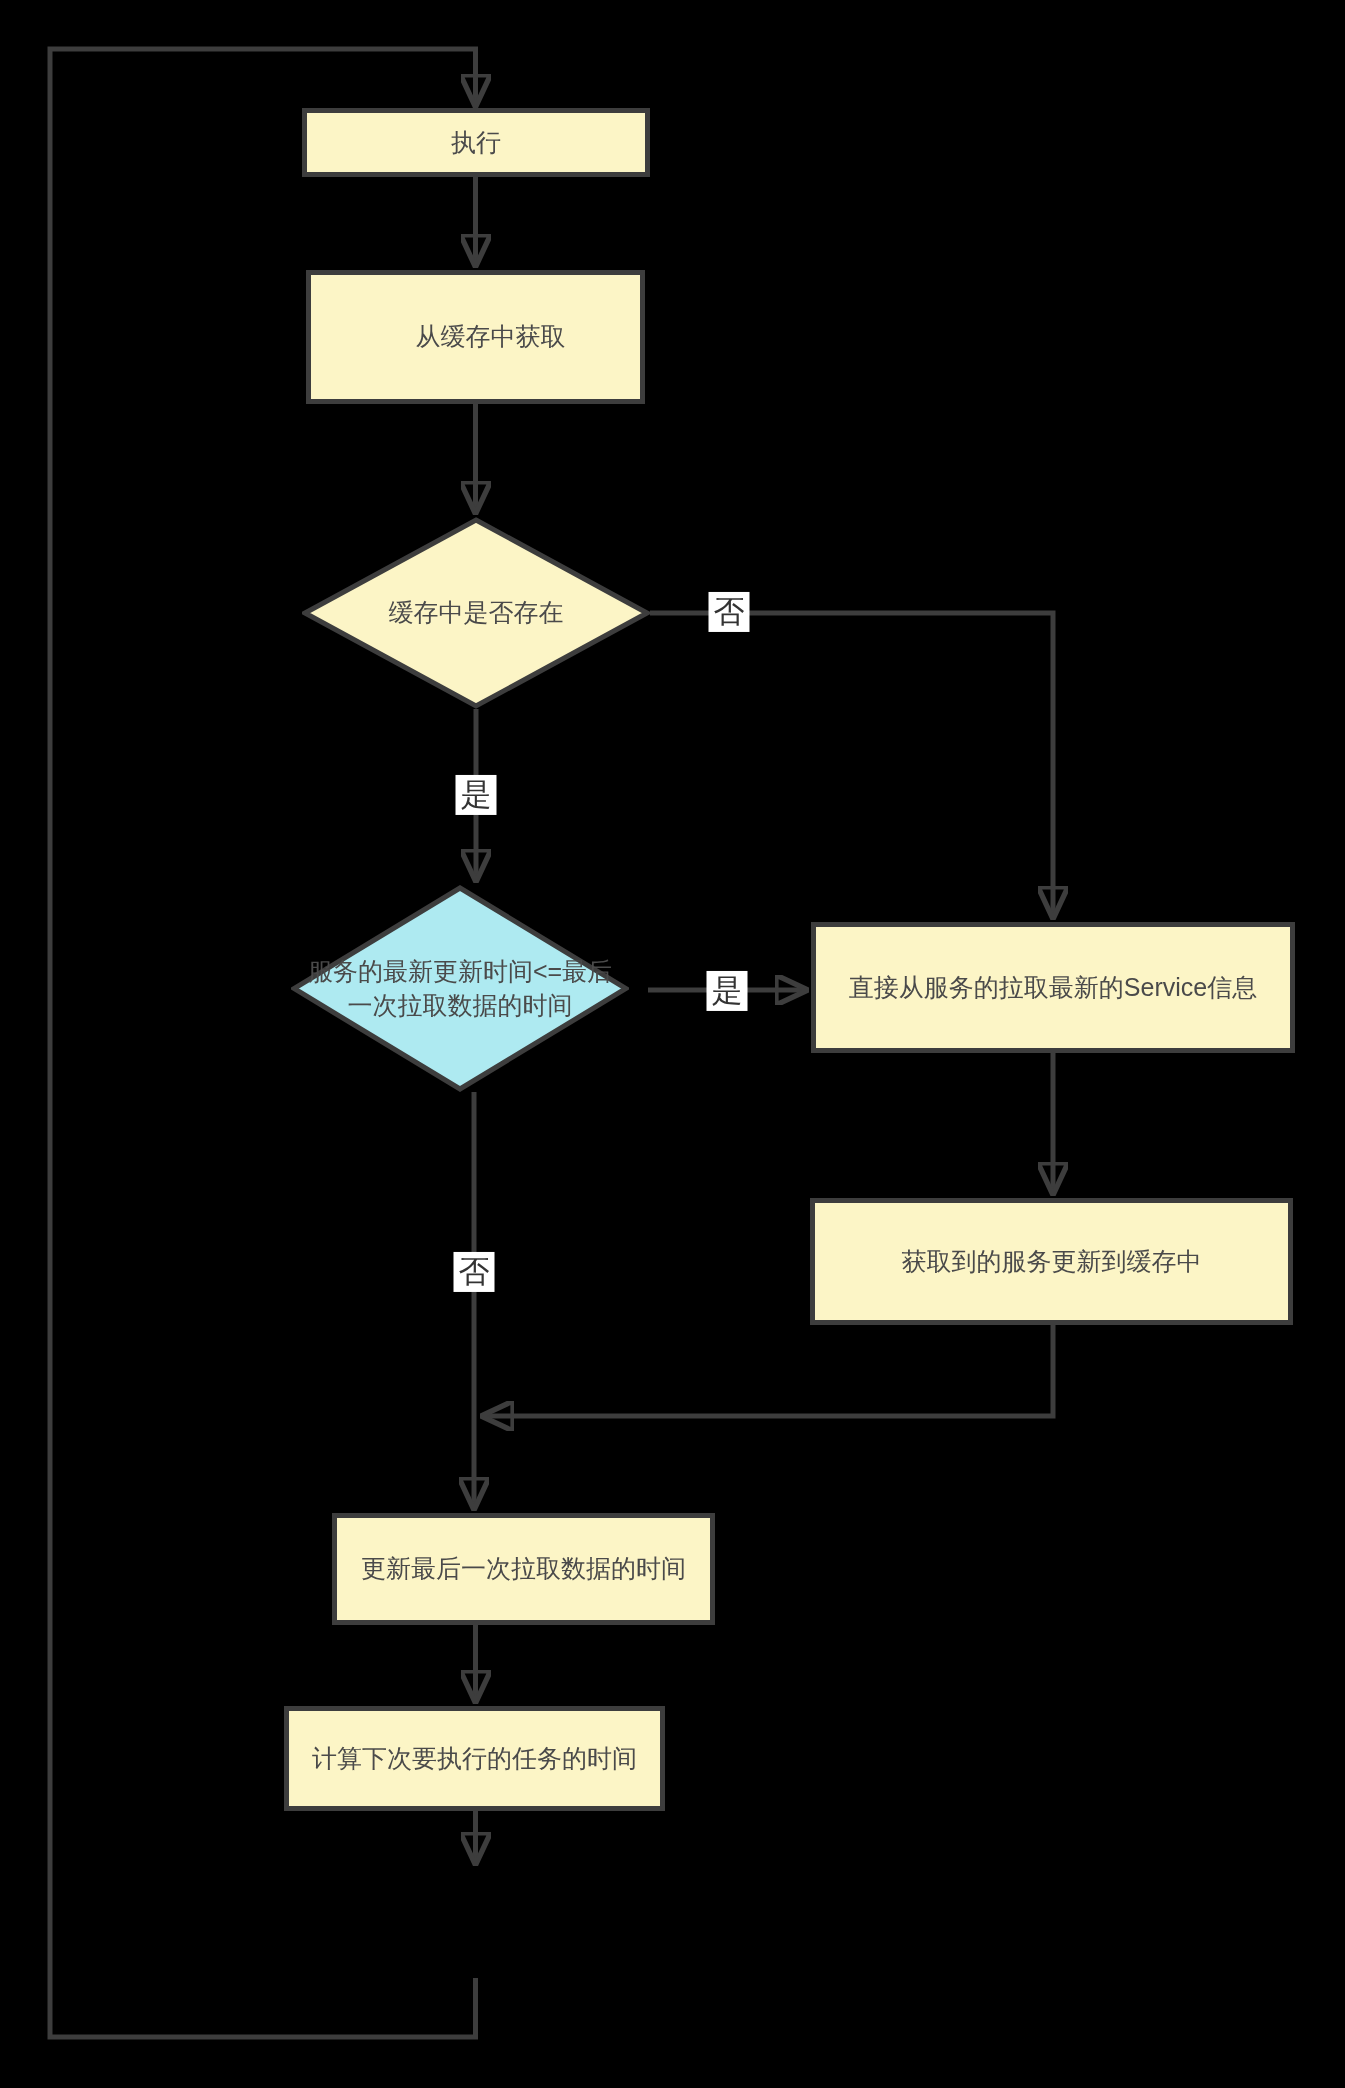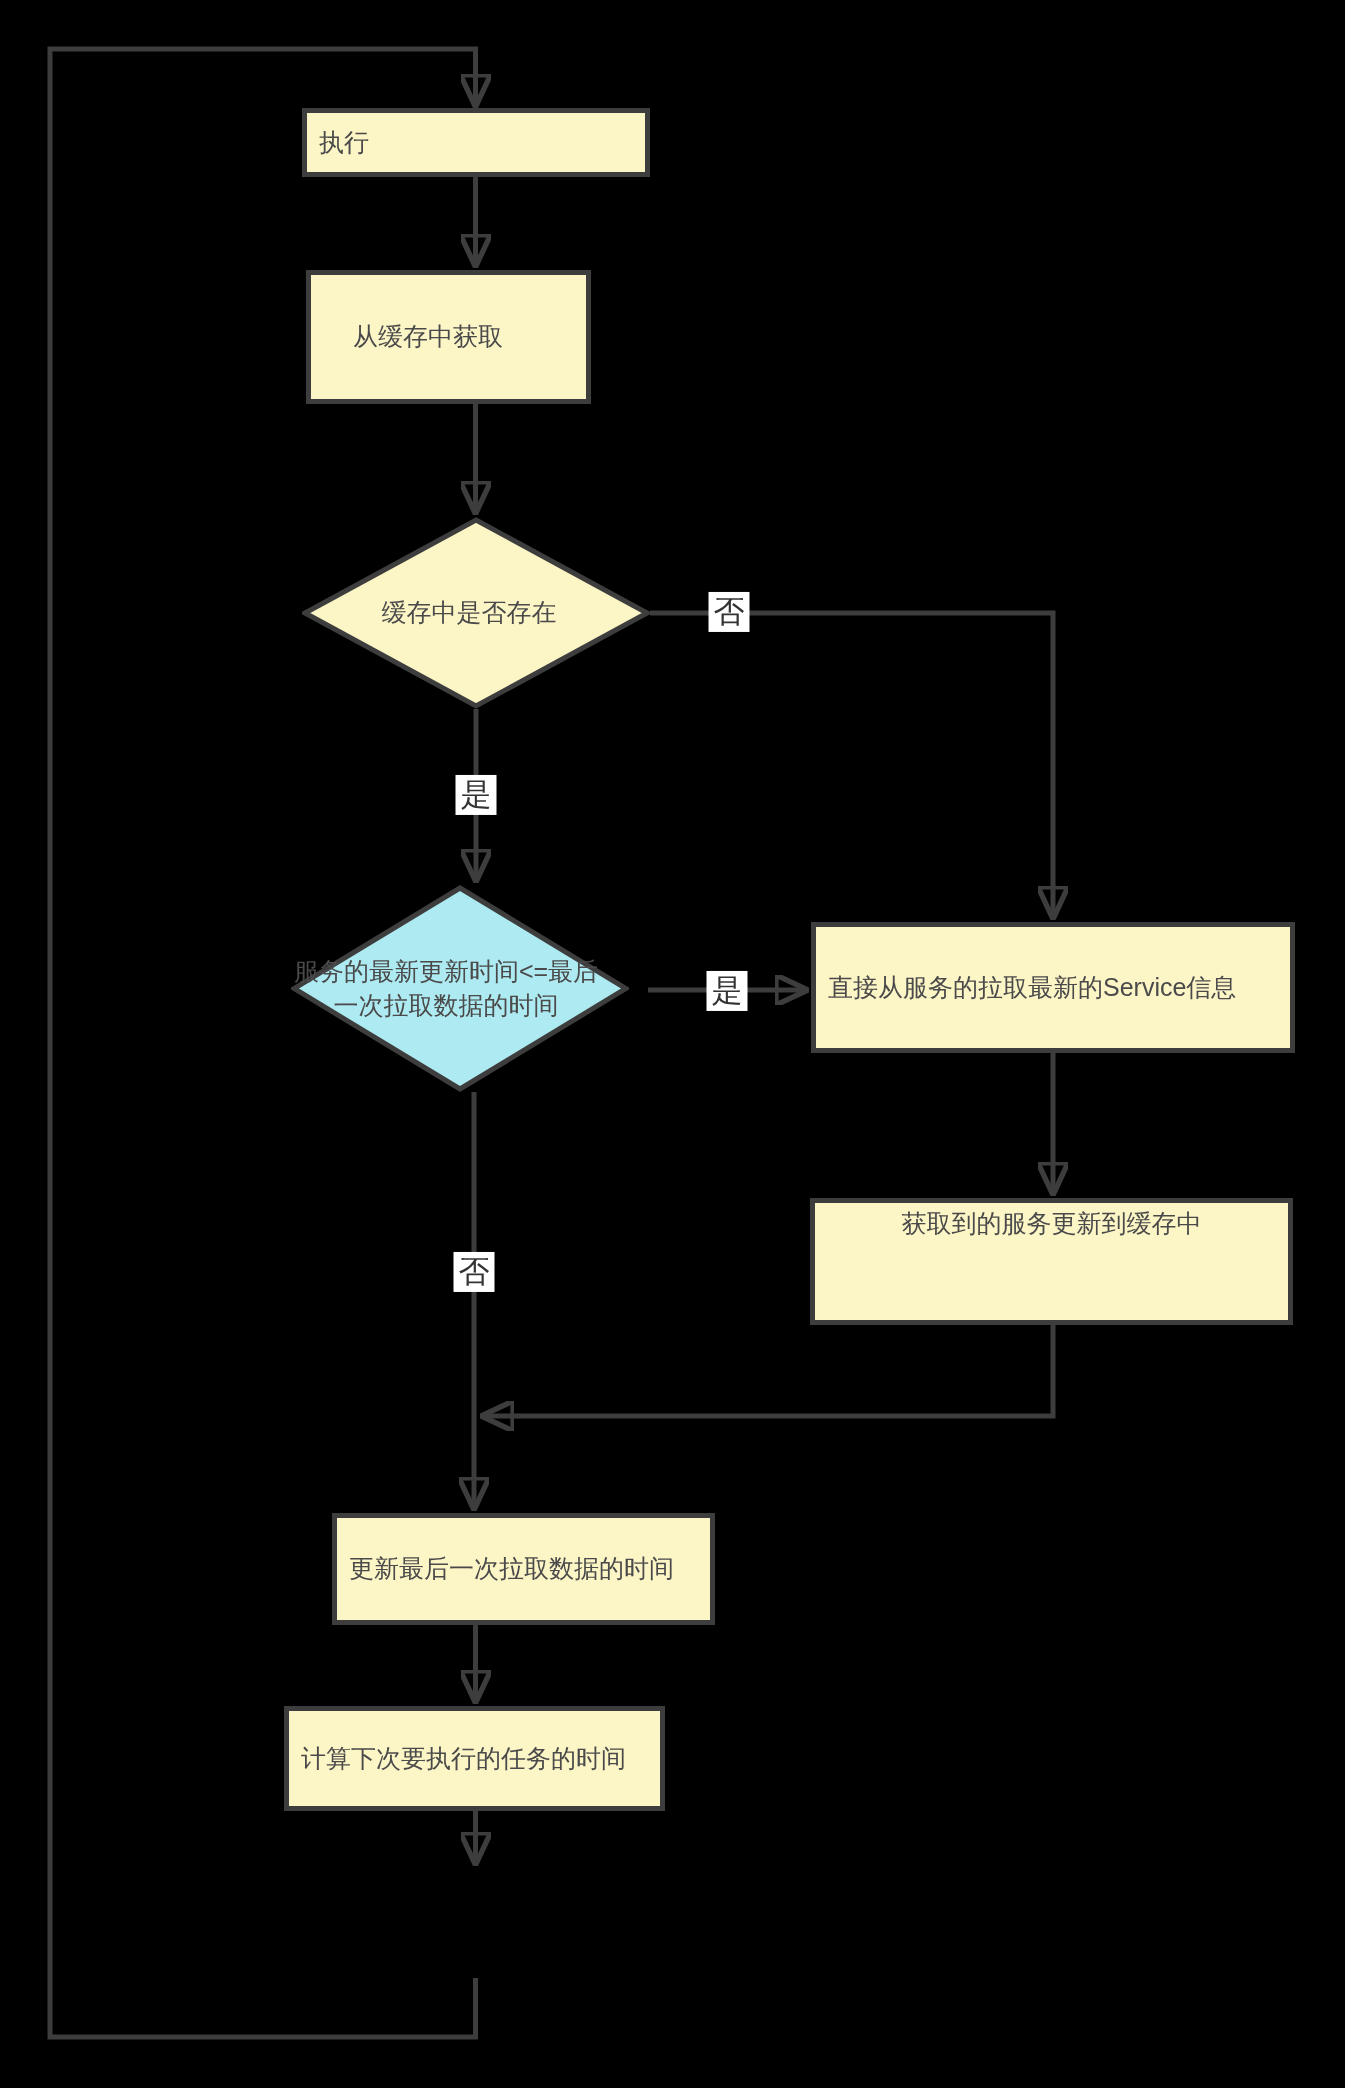--- a/index.html
+++ b/index.html
@@ -11,21 +11,21 @@
     overflow:hidden;
   }
   .edges{position:absolute;left:0;top:0;width:1345px;height:2088px;}
   .edges path{
     fill:none;
     stroke:var(--color-line,#3d3d3d);
     stroke-width:5;
   }
   .node{
     position:absolute;
-    display:flex;align-items:center;justify-content:flex-start;
+    display:flex;align-items:center;justify-content:center;
     text-align:center;
     color:var(--color-text,#4a4a4a);
     font-size:25px;
     line-height:1.34;
     box-sizing:border-box;
   }
   .box{
     background:var(--color-node-fill,#fcf5c6);
     border:5px solid var(--color-node-border,#3d3d3d);
     padding:4px 12px;
@@ -72,21 +72,21 @@
     <path d="M1053,1325 L1053,1416 L482,1416" marker-end="url(#arrow)"></path>
     <path d="M474,1092 L474,1509" marker-end="url(#arrow)"></path>
     <path d="M475.5,1625 L475.5,1702" marker-end="url(#arrow)"></path>
     <path d="M475.5,1811 L475.5,1864" marker-end="url(#arrow)"></path>
   </svg>
 
   <div class="node box" style="left:302px;top:108px;width:348px;height:69px;">
     <span>执行</span>
   </div>
 
-  <div class="node box" style="left:306px;top:270px;width:285px;height:134px;padding-left:42px;">
+  <div class="node box" style="left:306px;top:270px;width:339px;height:134px;padding-left:42px;">
     <span>从缓存中获取</span>
   </div>
 
   <div class="node diamond" style="left:302px;top:517px;width:348px;height:192px;">
     <svg viewBox="0 0 348 192">
       <polygon class="diamond-fill" points="174,3 345,96 174,189 3,96"></polygon>
     </svg>
     <div class="diamond-label">缓存中是否存在</div>
   </div>
 

